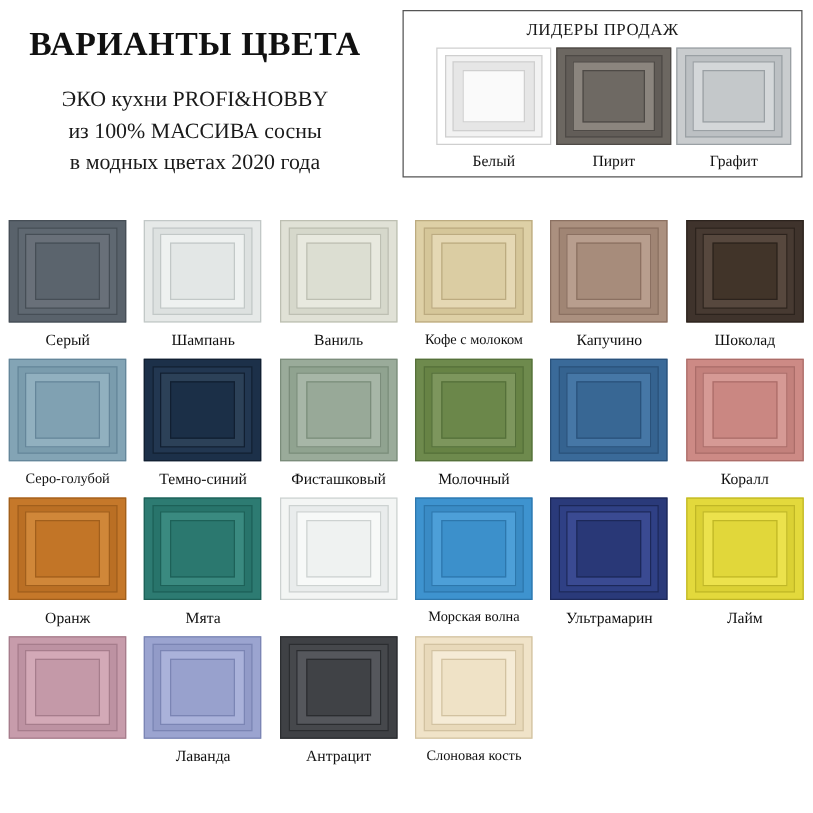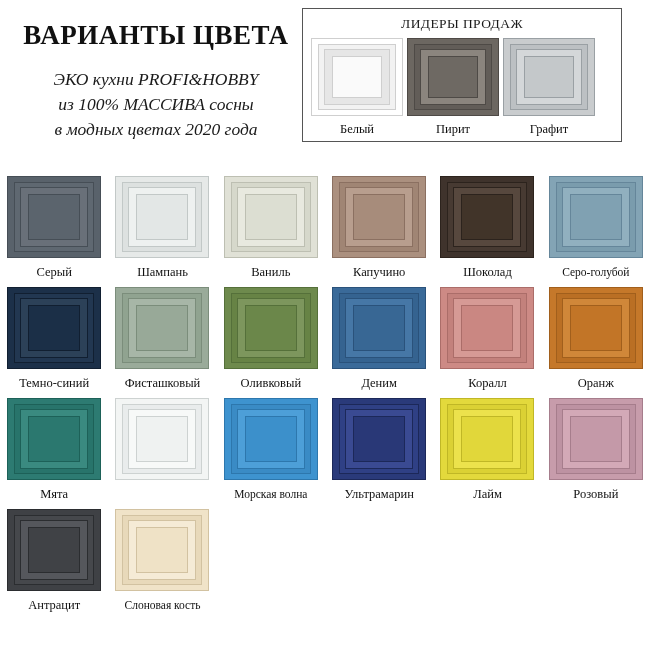--- a/index.html
+++ b/index.html
@@ -43,44 +43,43 @@
     color: #111;
     margin: 10px 0 16px 0;
   }
   .subline {
     font-size: 17.5px;
     line-height: 25px;
     color: #1a1a1a;
   }
   .subline div {
     white-space: nowrap;
-    font-style: italic;
   }
 
   
   .leaders {
     position: absolute;
-    right: 28px;
+    right: 8px;
     top: 8px;
     width: 320px;
     border: 1px solid #555;
     box-sizing: border-box;
     padding: 7px 0 4px 0;
     background: #fff;
   }
   .leaders-title {
     text-align: center;
     font-size: 13.5px;
     letter-spacing: 0.4px;
     color: #1a1a1a;
     margin-bottom: 6px;
   }
   .leaders-row {
     display: flex;
-    justify-content: flex-start;
+    justify-content: flex-end;
     align-items: flex-start;
     padding: 0 6px;
   }
   .swatch-cell {
     width: 96px;
     text-align: center;
   }
 
   
   .tile {
@@ -210,20 +209,29 @@
         <div class="tile">
           <div class="f1" style="background: rgb(224, 225, 214); border: 1px solid rgb(189, 191, 178);"></div>
           <div class="f2" style="background: rgb(214, 216, 203); border: 1px solid rgb(189, 191, 178);"></div>
           <div class="f3" style="background: rgb(232, 233, 223); border: 1px solid rgb(189, 191, 178);"></div>
           <div class="f4" style="background: rgb(220, 222, 210); border: 1px solid rgb(189, 191, 178);"></div>
         </div>
         <div class="caption">Ваниль</div>
       </div>
       <div class="grid-cell">
         <div class="tile">
+          <div class="f1" style="background: rgb(222, 208, 166); border: 1px solid rgb(188, 171, 128);"></div>
+          <div class="f2" style="background: rgb(213, 198, 153); border: 1px solid rgb(188, 171, 128);"></div>
+          <div class="f3" style="background: rgb(229, 216, 180); border: 1px solid rgb(188, 171, 128);"></div>
+          <div class="f4" style="background: rgb(219, 205, 163); border: 1px solid rgb(188, 171, 128);"></div>
+        </div>
+        <div class="caption small">Кофе с молоком</div>
+      </div>
+      <div class="grid-cell">
+        <div class="tile">
           <div class="f1" style="background: rgb(171, 144, 127); border: 1px solid rgb(139, 112, 97);"></div>
           <div class="f2" style="background: rgb(160, 133, 116); border: 1px solid rgb(139, 112, 97);"></div>
           <div class="f3" style="background: rgb(184, 158, 142); border: 1px solid rgb(139, 112, 97);"></div>
           <div class="f4" style="background: rgb(167, 140, 123); border: 1px solid rgb(139, 112, 97);"></div>
         </div>
         <div class="caption">Капучино</div>
       </div>
       <div class="grid-cell">
         <div class="tile">
           <div class="f1" style="background: rgb(63, 51, 44); border: 1px solid rgb(44, 35, 29);"></div>
@@ -260,30 +268,29 @@
         </div>
         <div class="caption">Фисташковый</div>
       </div>
       <div class="grid-cell">
         <div class="tile">
           <div class="f1" style="background: rgb(110, 138, 77); border: 1px solid rgb(85, 112, 58);"></div>
           <div class="f2" style="background: rgb(103, 131, 69); border: 1px solid rgb(85, 112, 58);"></div>
           <div class="f3" style="background: rgb(125, 150, 93); border: 1px solid rgb(85, 112, 58);"></div>
           <div class="f4" style="background: rgb(107, 135, 74); border: 1px solid rgb(85, 112, 58);"></div>
         </div>
-        <div class="caption">Оливковый</div>
+        <div class="caption">Молочный</div>
       </div>
       <div class="grid-cell">
         <div class="tile">
           <div class="f1" style="background: rgb(58, 106, 153); border: 1px solid rgb(42, 82, 123);"></div>
           <div class="f2" style="background: rgb(53, 99, 144); border: 1px solid rgb(42, 82, 123);"></div>
           <div class="f3" style="background: rgb(70, 119, 166); border: 1px solid rgb(42, 82, 123);"></div>
           <div class="f4" style="background: rgb(56, 103, 148); border: 1px solid rgb(42, 82, 123);"></div>
         </div>
-        <div class="caption">Деним</div>
       </div>
       <div class="grid-cell">
         <div class="tile">
           <div class="f1" style="background: rgb(205, 138, 133); border: 1px solid rgb(171, 109, 105);"></div>
           <div class="f2" style="background: rgb(195, 129, 124); border: 1px solid rgb(171, 109, 105);"></div>
           <div class="f3" style="background: rgb(214, 154, 149); border: 1px solid rgb(171, 109, 105);"></div>
           <div class="f4" style="background: rgb(202, 135, 130); border: 1px solid rgb(171, 109, 105);"></div>
         </div>
         <div class="caption">Коралл</div>
       </div>
@@ -340,21 +347,29 @@
         </div>
         <div class="caption">Лайм</div>
       </div>
       <div class="grid-cell">
         <div class="tile">
           <div class="f1" style="background: rgb(199, 156, 171); border: 1px solid rgb(166, 125, 140);"></div>
           <div class="f2" style="background: rgb(189, 146, 162); border: 1px solid rgb(166, 125, 140);"></div>
           <div class="f3" style="background: rgb(211, 169, 183); border: 1px solid rgb(166, 125, 140);"></div>
           <div class="f4" style="background: rgb(196, 153, 168); border: 1px solid rgb(166, 125, 140);"></div>
         </div>
-        <div class="caption">Розовый</div>
+      </div>
+      <div class="grid-cell">
+        <div class="tile">
+          <div class="f1" style="background: rgb(155, 164, 208); border: 1px solid rgb(123, 133, 180);"></div>
+          <div class="f2" style="background: rgb(146, 155, 200); border: 1px solid rgb(123, 133, 180);"></div>
+          <div class="f3" style="background: rgb(170, 178, 218); border: 1px solid rgb(123, 133, 180);"></div>
+          <div class="f4" style="background: rgb(152, 161, 205); border: 1px solid rgb(123, 133, 180);"></div>
+        </div>
+        <div class="caption">Лаванда</div>
       </div>
       <div class="grid-cell">
         <div class="tile">
           <div class="f1" style="background: rgb(63, 65, 69); border: 1px solid rgb(43, 45, 48);"></div>
           <div class="f2" style="background: rgb(70, 72, 76); border: 1px solid rgb(43, 45, 48);"></div>
           <div class="f3" style="background: rgb(85, 87, 92); border: 1px solid rgb(43, 45, 48);"></div>
           <div class="f4" style="background: rgb(64, 66, 70); border: 1px solid rgb(43, 45, 48);"></div>
         </div>
         <div class="caption">Антрацит</div>
       </div>

